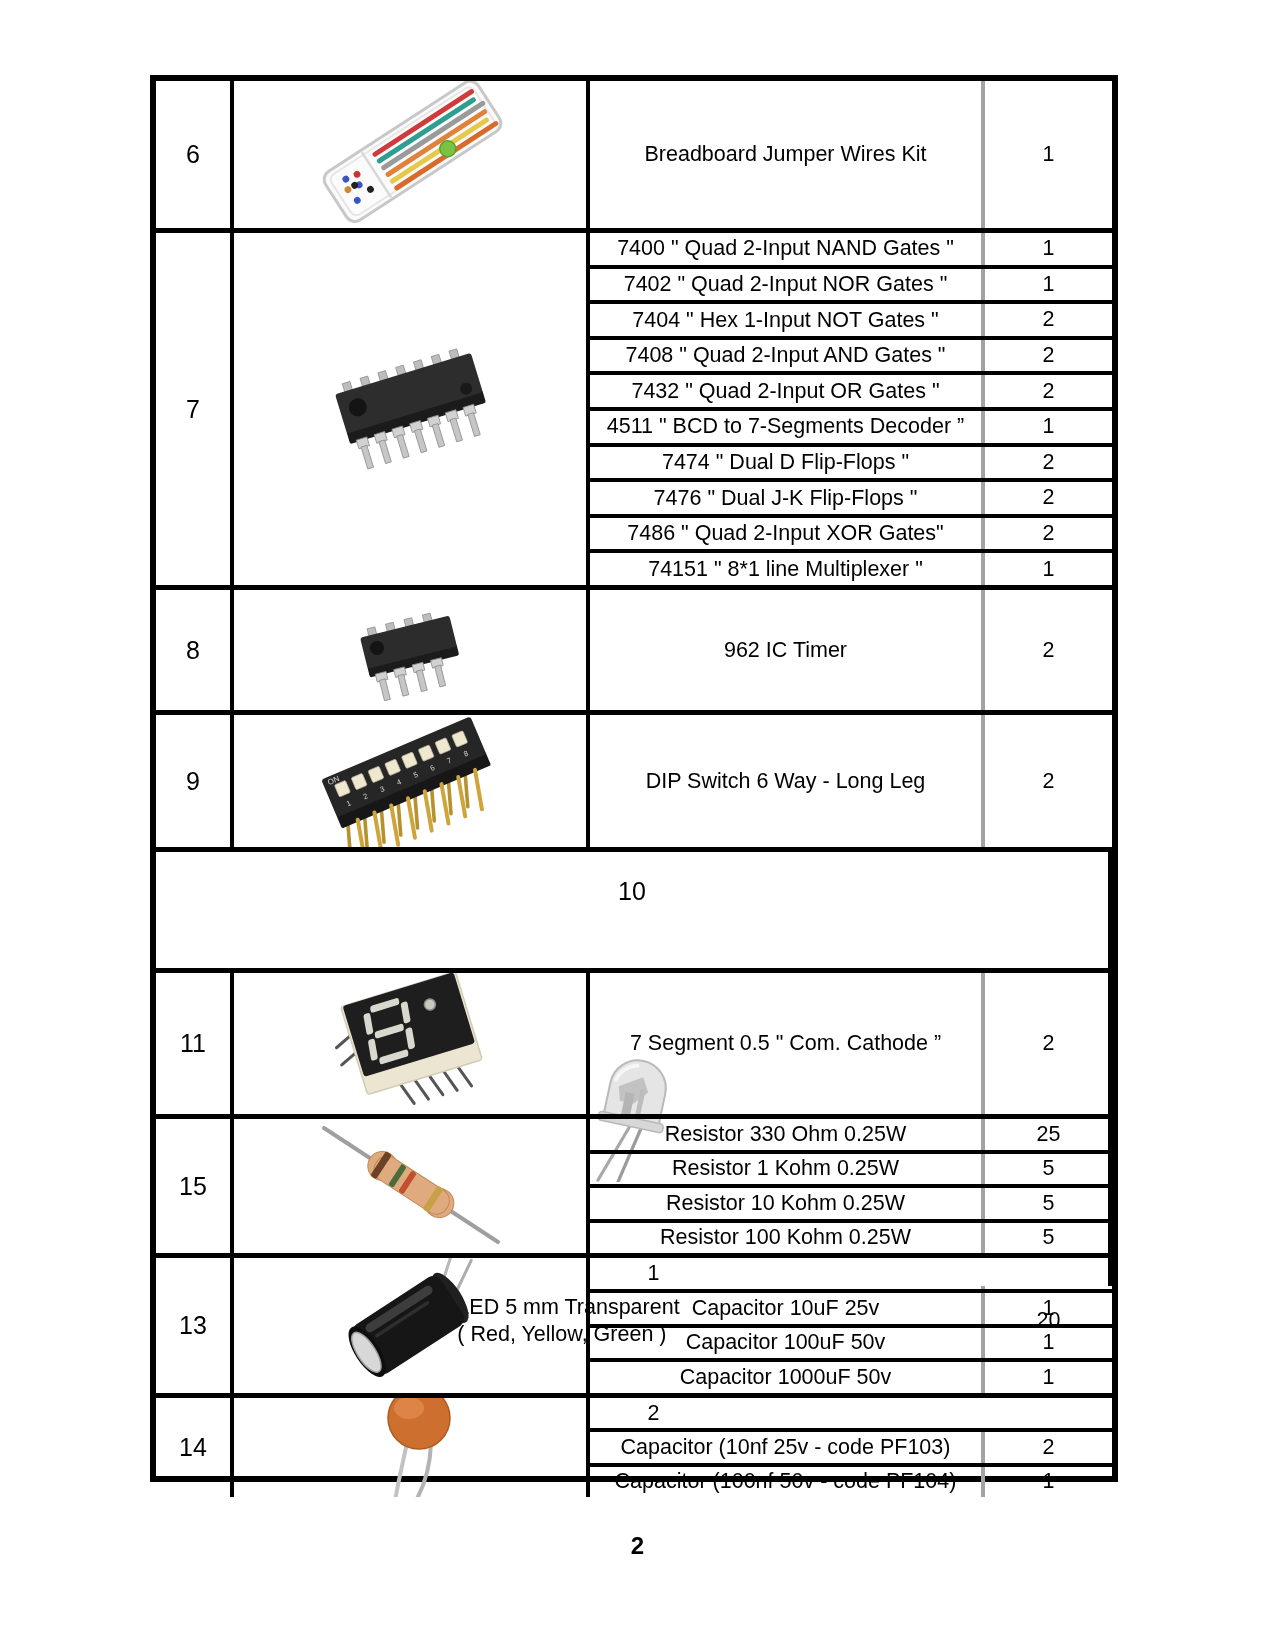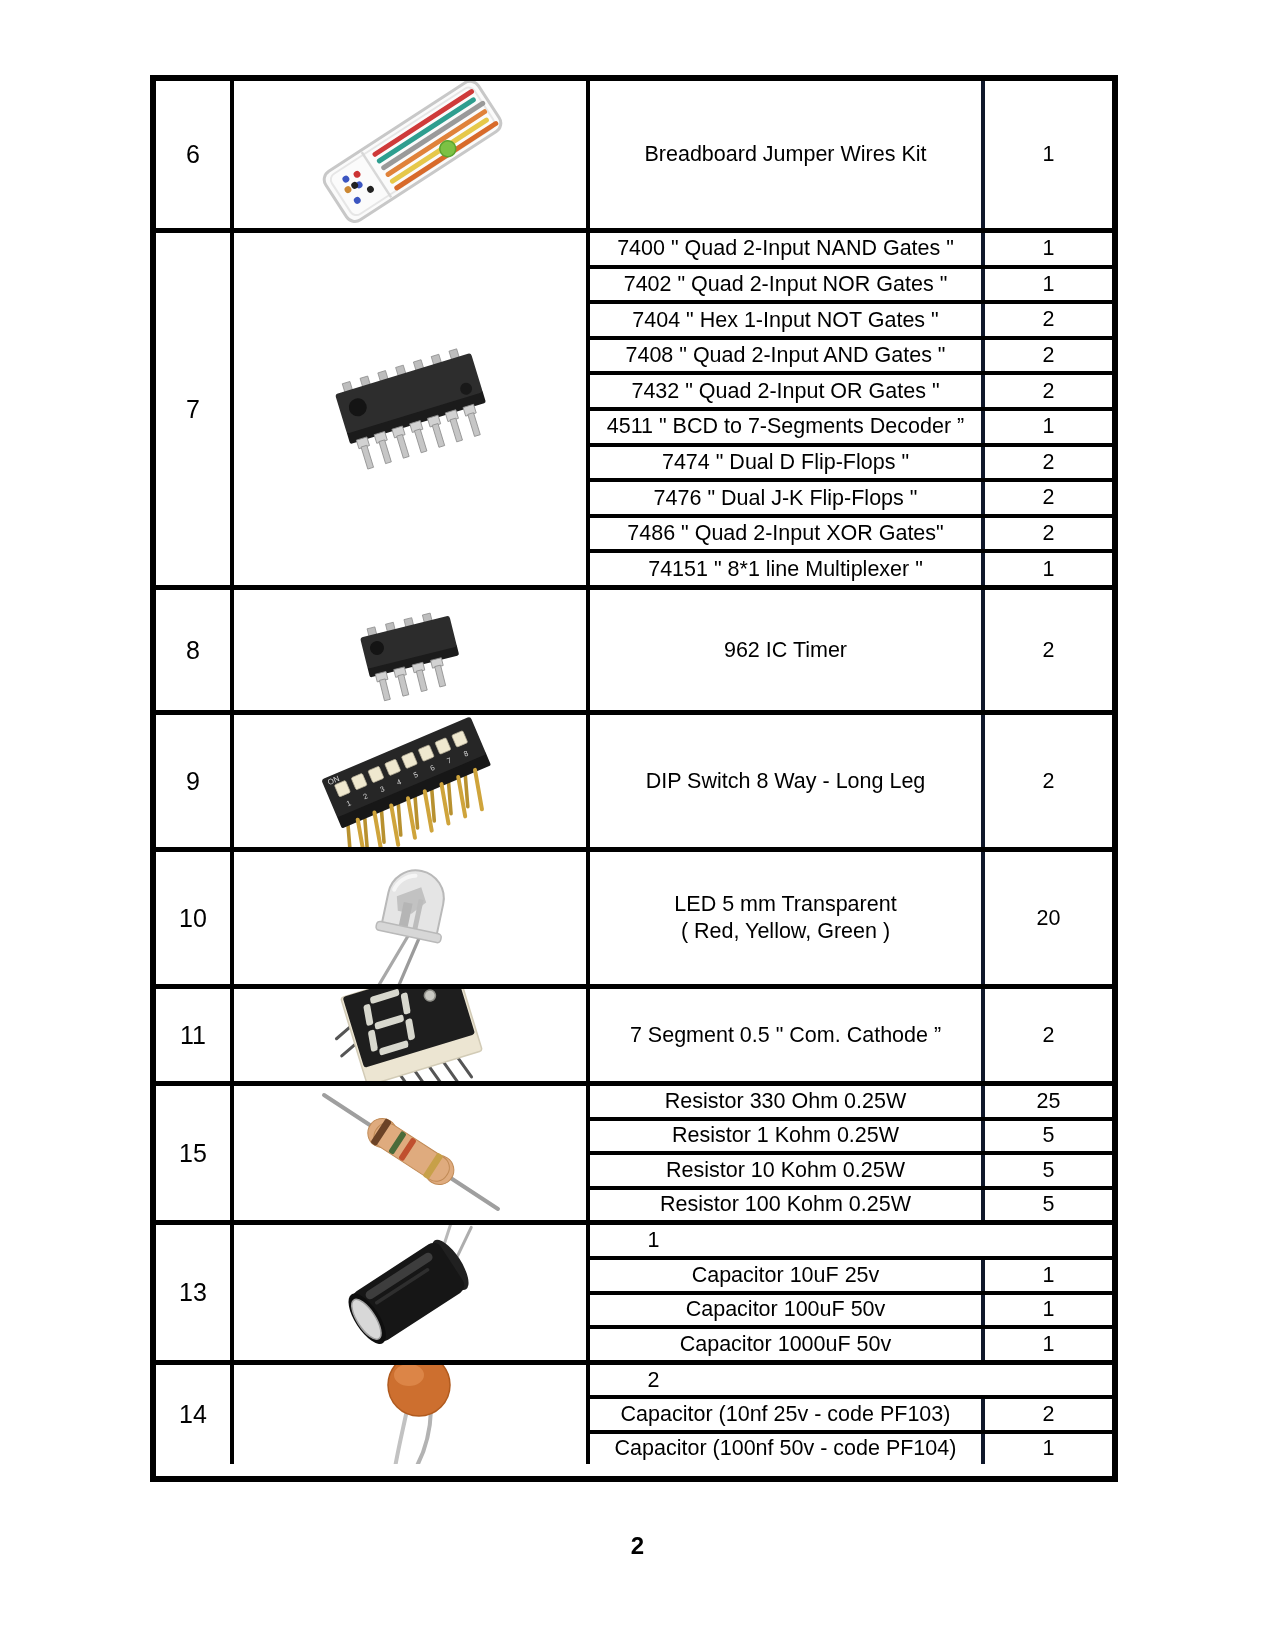--- a/index.html
+++ b/index.html
@@ -19,22 +19,22 @@
     display:flex; align-items:center; justify-content:center; font-size:25px;
   }
   .img-cell {
     flex:0 0 356px; border-right:4px solid #000; box-sizing:border-box;
     display:flex; align-items:center; justify-content:center; overflow:hidden;
   }
   .entries { flex:1; display:flex; flex-direction:column; min-width:0; }
   .entry { flex:1; display:flex; border-bottom:4px solid #000; box-sizing:border-box; min-height:0; }
   .entry.last { border-bottom:none; }
   .desc {
-    flex:1; border-right:4px solid #0f172a; box-sizing:border-box;
-    display:flex; align-items:center; justify-content:center; text-align:center;
+    flex:1; border-right:4px solid #a3a3a3; box-sizing:border-box;
+    display:flex; align-items:center; justify-content:center; 
     font-size:21.5px; line-height:1.25; white-space:pre-line; padding:8px 6px;
   }
   .qty { flex:0 0 127px; display:flex; align-items:center; justify-content:center; font-size:21.5px; }
   .page-number {
     position:absolute; left:0; right:0; top:1532px; text-align:center;
     font-size:24px; font-weight:bold;
   }
 </style>
 </head>
 <body>
@@ -247,26 +247,26 @@
                 <line x1="103.6" y1="101" x2="94.6" y2="140" stroke="#cfa43b" stroke-width="4" stroke-linecap="round"></line>
                 <line x1="121.8" y1="101" x2="112.8" y2="140" stroke="#cfa43b" stroke-width="4" stroke-linecap="round"></line>
                 <line x1="140" y1="101" x2="131" y2="140" stroke="#cfa43b" stroke-width="4" stroke-linecap="round"></line>
                 <line x1="158.2" y1="101" x2="149.2" y2="140" stroke="#cfa43b" stroke-width="4" stroke-linecap="round"></line>
                 <line x1="176.39999999999998" y1="101" x2="167.39999999999998" y2="140" stroke="#cfa43b" stroke-width="4" stroke-linecap="round"></line>
       </g>
             </svg></div>
         </div>
         <div class="entries">
           <div class="entry last">
-            <div class="desc">DIP Switch 8 Way - Long Leg</div>
-            <div class="qty">2</div>
-          </div>
-        </div>
-      </div>
-      <div class="main-row" style="height: 137px;">
+            <div class="desc">DIP Switch 6 Way - Long Leg</div>
+            <div class="qty">2</div>
+          </div>
+        </div>
+      </div>
+      <div class="main-row" style="height: 121px; flex-direction: column;">
         <div class="num-cell">
           <div>10</div>
         </div>
         <div class="img-cell">
           <div><svg width="152" height="152" viewBox="0 0 152 152">
       <line x1="74" y1="96" x2="42" y2="150" stroke="#a8a8a8" stroke-width="3.2" stroke-linecap="round"></line>
       <line x1="86" y1="96" x2="62" y2="152" stroke="#9b9b9b" stroke-width="3.2" stroke-linecap="round"></line>
       <g transform="rotate(12 80 62)">
         <path d="M53,58 a28,28 0 0 1 56,0 v32 h-56 z" fill="#e3e3e3" fill-opacity="0.92" stroke="#b9b9b9" stroke-width="2"></path>
         <polygon points="62,60 84,46 92,60 80,74 66,74" fill="#c2c2c2"></polygon>
@@ -278,21 +278,21 @@
             </svg></div>
         </div>
         <div class="entries">
           <div class="entry last">
             <div class="desc">LED 5 mm Transparent
 ( Red, Yellow, Green )</div>
             <div class="qty">20</div>
           </div>
         </div>
       </div>
-      <div class="main-row" style="height: 97px;">
+      <div class="main-row" style="height: 146px;">
         <div class="num-cell">
           <div>11</div>
         </div>
         <div class="img-cell">
           <div><svg width="204" height="164" viewBox="0 0 204 164">
       <g transform="rotate(-17 102 82)">
         <line x1="80" y1="118" x2="88" y2="142" stroke="#555" stroke-width="3" stroke-linecap="round"></line>
                 <line x1="95" y1="118" x2="103" y2="142" stroke="#555" stroke-width="3" stroke-linecap="round"></line>
                 <line x1="110" y1="118" x2="118" y2="142" stroke="#555" stroke-width="3" stroke-linecap="round"></line>
                 <line x1="125" y1="118" x2="133" y2="142" stroke="#555" stroke-width="3" stroke-linecap="round"></line>

